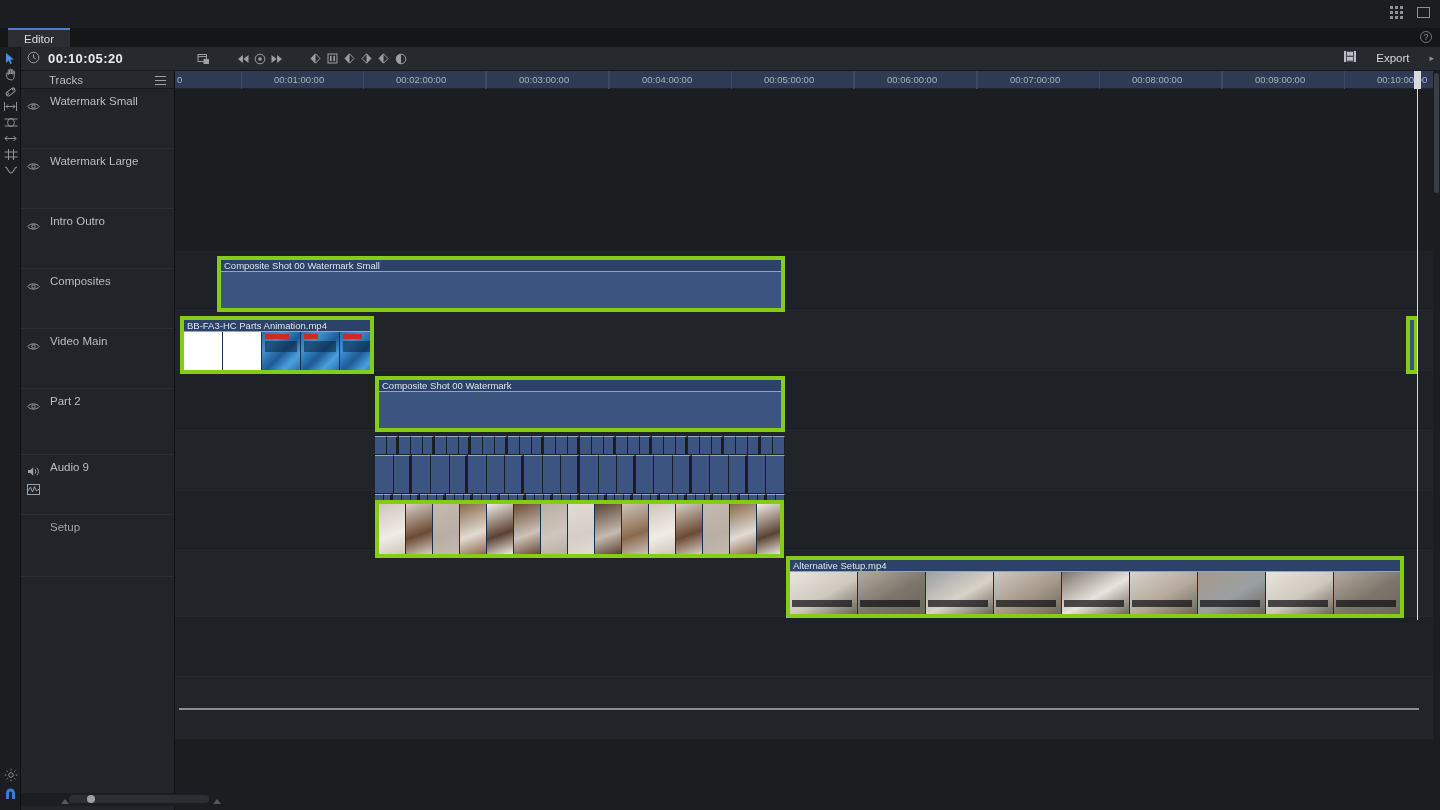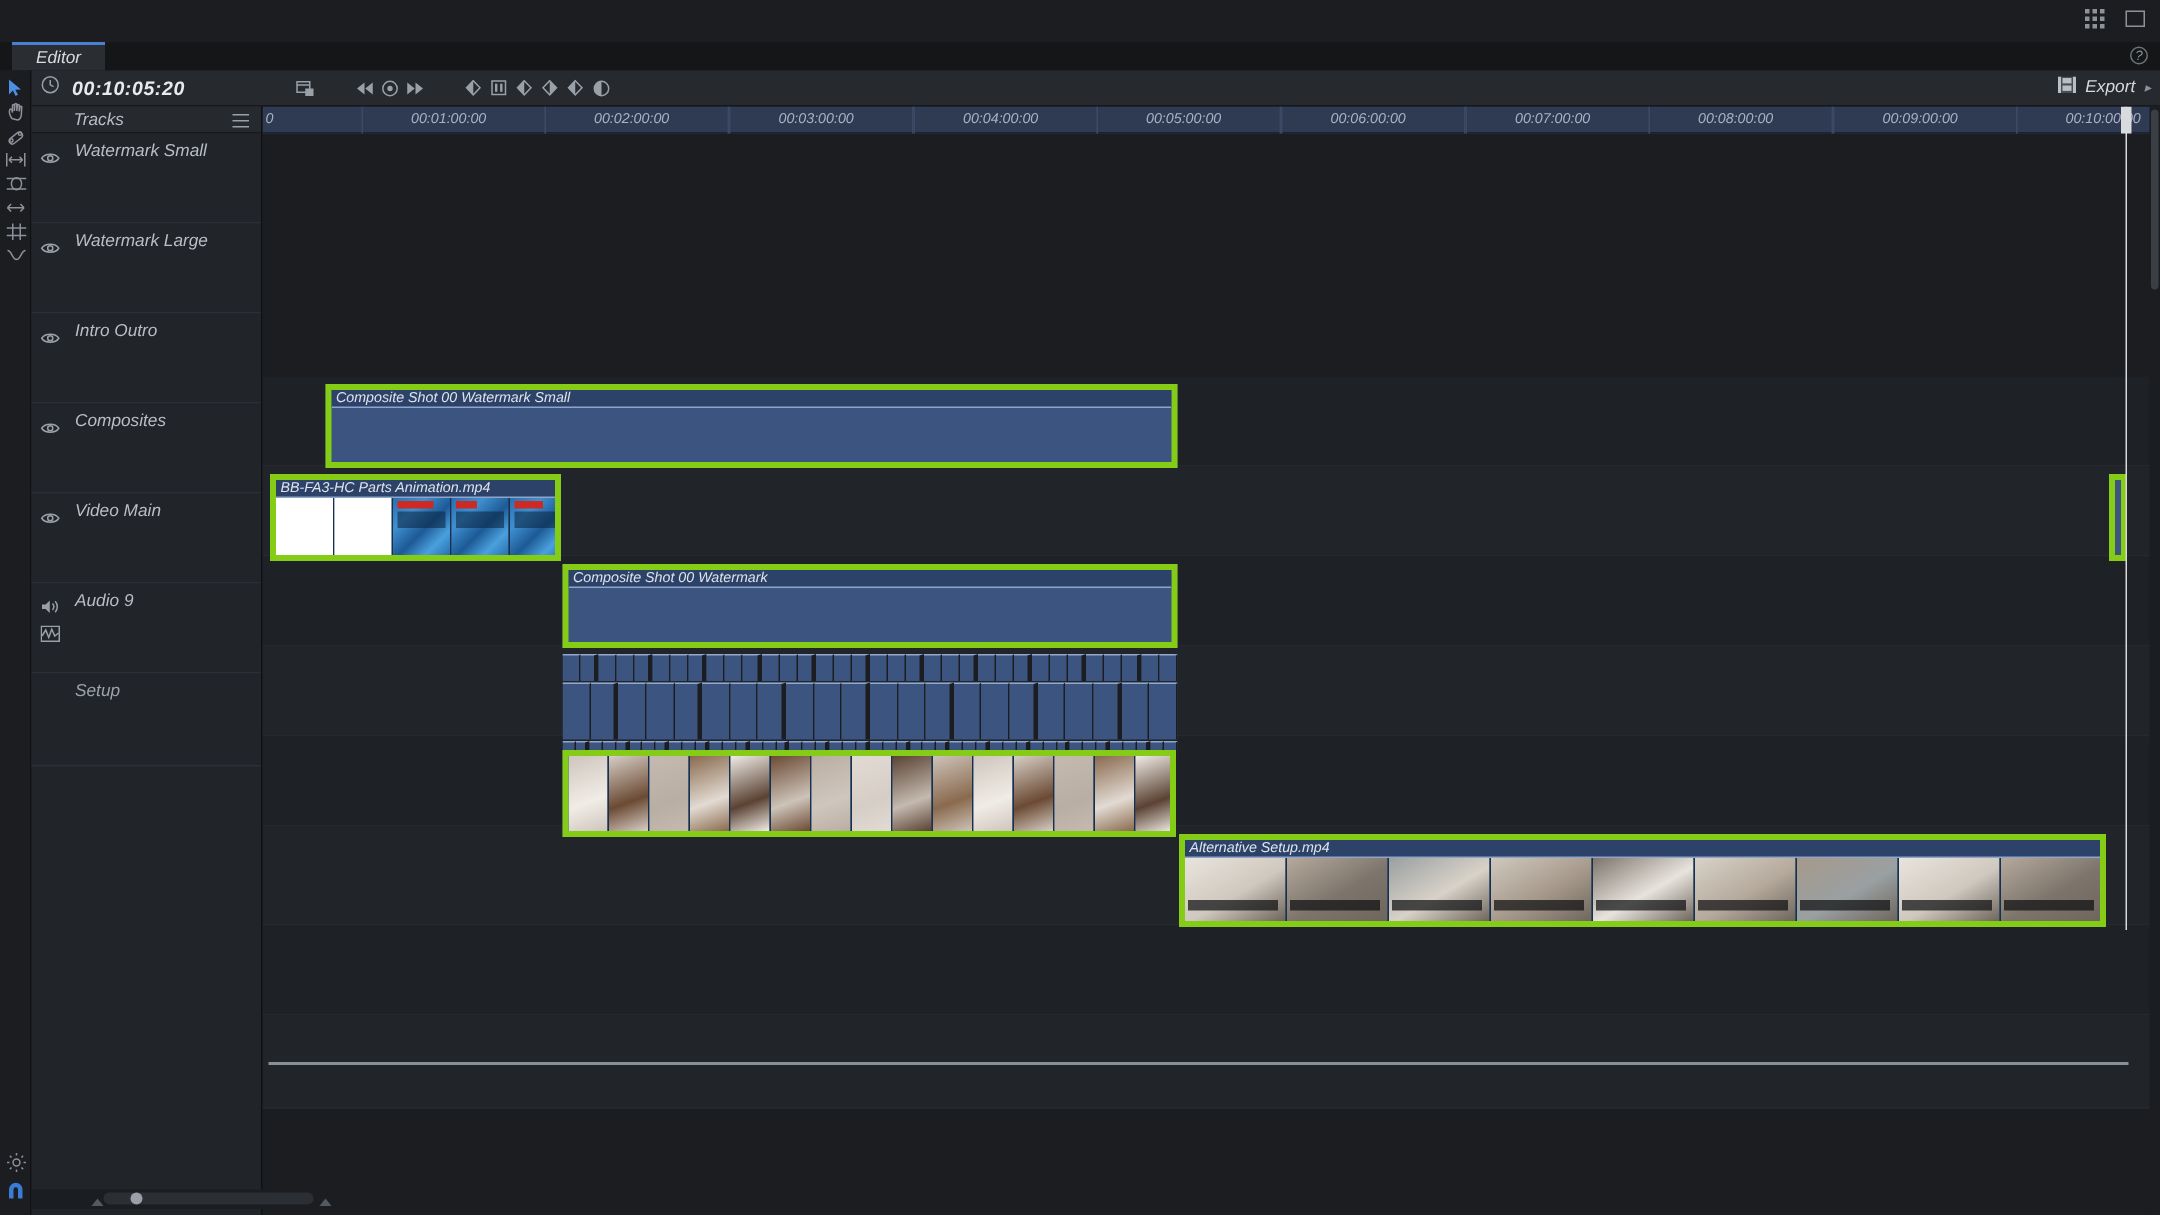--- a/index.html
+++ b/index.html
@@ -3,21 +3,21 @@
 <meta charset="utf-8">
 <style>
   * { box-sizing: border-box; margin: 0; padding: 0; }
   html, body {
     width: 1440px; height: 810px;
     background: #1b1d21;
     font-family: "Liberation Sans", sans-serif;
     overflow: hidden;
     color: #c8cbd0;
   }
-  #app { position: relative; width: 1440px; height: 806px; font-style: italic; }
+  #app { position: relative; width: 1440px; height: 806px; }
 
   
   .winbar {
     position: absolute; left: 0; top: 0; width: 1440px; height: 28px;
     background: #1b1d21;
   }
   .win-icons {
     position: absolute; right: 10px; top: 6px;
     display: flex; gap: 14px; align-items: center;
   }
@@ -67,21 +67,21 @@
   .clock-ic { margin-left: 6px; }
   .timecode {
     margin-left: 8px; font-size: 13px; font-weight: bold;
     color: #e8eaee; letter-spacing: .4px;
     font-family: "Liberation Sans", sans-serif;
   }
   .tbgroup { display: flex; align-items: center; }
   .tbtn { width: 17px; height: 24px; display:flex; align-items:center; justify-content:center; }
   .export {
     position: absolute; right: 6px; top: 4px;
-    display: flex; align-items: center; gap: 6px;
+    display: flex; align-items: center; gap: 20px;
     font-size: 11.5px; color: #d5d8dd;
   }
   .export .caret { font-size: 9px; color: #8d9199; }
 
   
   .trackhead {
     position: absolute; left: 21px; top: 71px;
     width: 154px; height: 739px;
     background: #212429; border-right: 1px solid #101113;
   }
@@ -438,20 +438,29 @@
           <span class="tname">Composites</span>
         </div>
         <div class="trow" style="height: 60px;">
           <span class="eye"><svg width="13" height="9" viewBox="0 0 13 9">
               <g stroke="#9aa0a8" stroke-width="1" fill="none">
                 <path d="M.8 4.5 C3 1 10 1 12.2 4.5 C10 8 3 8 .8 4.5 Z"></path>
                 <circle cx="6.5" cy="4.5" r="1.7"></circle>
               </g>
             </svg></span>
           <span class="tname">Video Main</span>
+        </div>
+        <div class="trow" style="height: 66px;">
+          <span class="eye"><svg width="13" height="9" viewBox="0 0 13 9">
+              <g stroke="#9aa0a8" stroke-width="1" fill="none">
+                <path d="M.8 4.5 C3 1 10 1 12.2 4.5 C10 8 3 8 .8 4.5 Z"></path>
+                <circle cx="6.5" cy="4.5" r="1.7"></circle>
+              </g>
+            </svg></span>
+          <span class="tname">Part 2</span>
         </div>
         <div class="trow" style="height: 60px;">
           <span class="eye"><svg width="13" height="11" viewBox="0 0 13 11">
               <path d="M1 4 L3.4 4 L6.2 1.3 L6.2 9.7 L3.4 7 L1 7 Z" fill="#9aa0a8"></path>
               <path d="M8 3.4 A3.2 3.2 0 0 1 8 7.6 M9.8 1.8 A5.6 5.6 0 0 1 9.8 9.2" stroke="#9aa0a8" stroke-width="1" fill="none"></path>
             </svg></span>
           <span class="wave"><svg width="13" height="11" viewBox="0 0 13 11">
               <rect x=".5" y=".5" width="12" height="10" fill="none" stroke="#9aa0a8" stroke-width="1"></rect>
               <path d="M1 7 L3.5 3 L5.5 8 L7.5 2.5 L9.5 7 L12 5" stroke="#9aa0a8" stroke-width="1" fill="none"></path>
             </svg></span>

